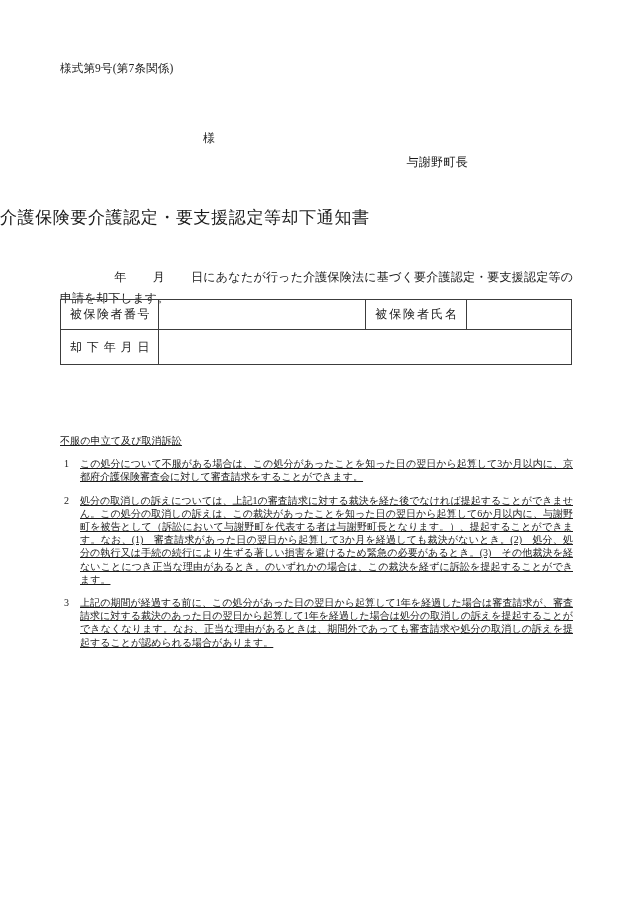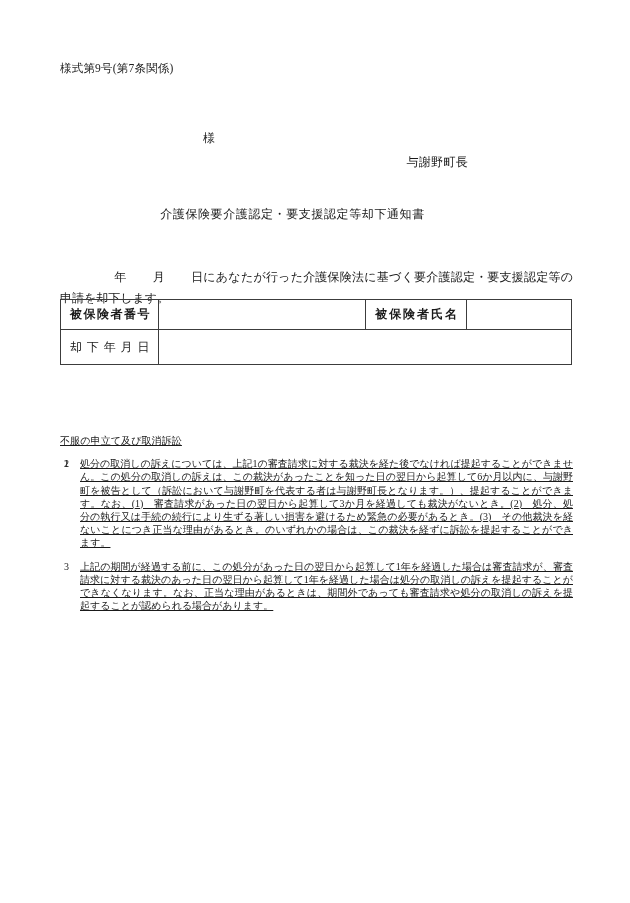--- a/index.html
+++ b/index.html
@@ -63,22 +63,22 @@
     letter-spacing: 0.3px;
     text-align: right;
   }
 
   
   .doc-title {
     position: absolute;
     left: 0;
     top: 206px;
     width: 585px;
-    text-align: center;
-    font-size: 12px;
+    text-align: left;
+    font-size: 17px;
     letter-spacing: 0.6px;
     white-space: nowrap;
   }
 
   
   .body-statement {
     position: absolute;
     left: 60px;
     top: 251px;
     width: 513px;
@@ -106,21 +106,21 @@
   .form-table td {
     border: 1px solid #3c3c3c;
     padding: 0 9px;
     vertical-align: middle;
   }
   .cell-label {
     text-align: justify;
     text-align-last: justify;
     white-space: nowrap;
   }
-  .row-ins  td { height: 29px; font-weight: bold; }
+  .row-ins  td { height: 29px; }
   .row-rsn  td { height: 34px; }
   .row-note td { height: 55px; }
 
   .col-label1 { width: 88px; }
   .col-val1   { width: 185px; }
   .col-label2 { width: 90px; }
   .col-val2   { width: 94px; }
 
   .note-text { white-space: pre; }
 
@@ -189,21 +189,21 @@
         <td class="cell-label">却下年月日</td>
         <td colspan="3"></td>
       </tr>
     </tbody>
   </table>
 
   <div class="legal">
     <p class="legal-heading">不服の申立て及び取消訴訟</p>
 
     <p class="legal-item">
-      <span class="num">1</span>
+      <span class="num">1</span><span>この処分について不服がある場合は、この処分があったことを知った日の翌日から起算して3か月以内に、京都府介護保険審査会に対して審査請求をすることができます。</span>
     </p>
 
     <p class="legal-item">
       <span class="num">2</span><span>処分の取消しの訴えについては、上記1の審査請求に対する裁決を経た後でなければ提起することができません。この処分の取消しの訴えは、この裁決があったことを知った日の翌日から起算して6か月以内に、与謝野町を被告として（訴訟において与謝野町を代表する者は与謝野町長となります。）、提起することができます。なお、(1)　審査請求があった日の翌日から起算して3か月を経過しても裁決がないとき。(2)　処分、処分の執行又は手続の続行により生ずる著しい損害を避けるため緊急の必要があるとき。(3)　その他裁決を経ないことにつき正当な理由があるとき。のいずれかの場合は、この裁決を経ずに訴訟を提起することができます。</span>
     </p>
 
     <p class="legal-item">
       <span class="num">3</span><span>上記の期間が経過する前に、この処分があった日の翌日から起算して1年を経過した場合は審査請求が、審査請求に対する裁決のあった日の翌日から起算して1年を経過した場合は処分の取消しの訴えを提起することができなくなります。なお、正当な理由があるときは、期間外であっても審査請求や処分の取消しの訴えを提起することが認められる場合があります。</span>
     </p>
   </div>

